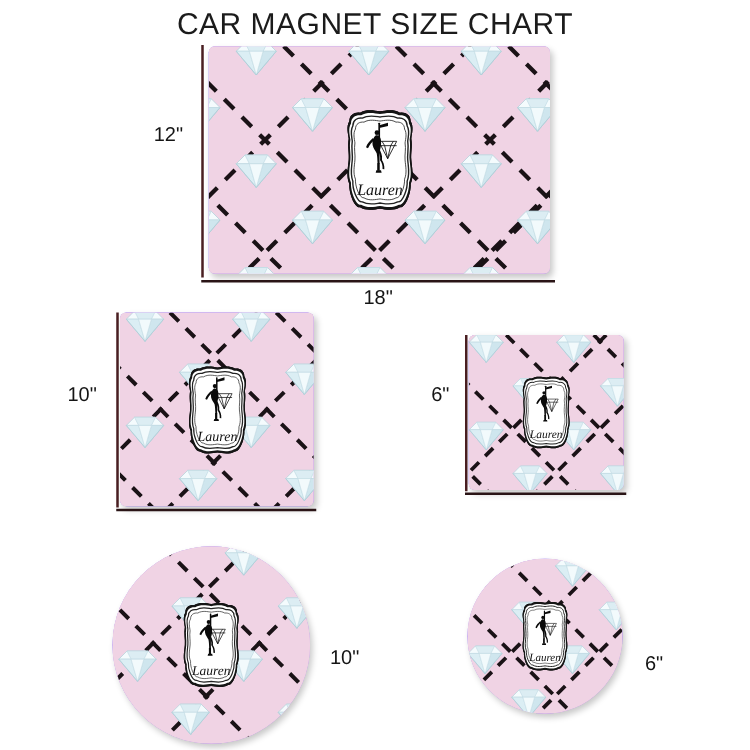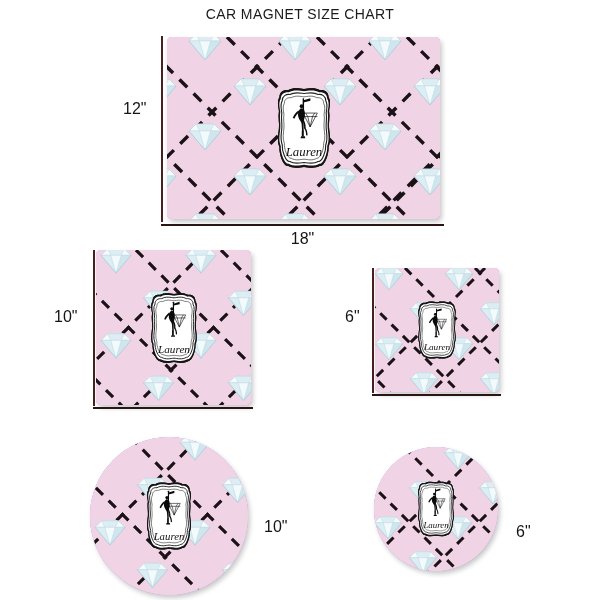--- a/index.html
+++ b/index.html
@@ -18,21 +18,21 @@
     background: #ffffff;
   }
 
   
   .chart-title {
     position: absolute;
     top: 6px;
     left: 0;
     width: 600px;
     text-align: center;
-    font-size: 14px;
+    font-size: 24px;
     letter-spacing: 0.4px;
     color: #1b1b1b;
     font-family: "Liberation Sans", sans-serif;
     font-weight: 400;
   }
 
   
   .swatch {
     position: absolute;
     background-color: #8b5cf6;

